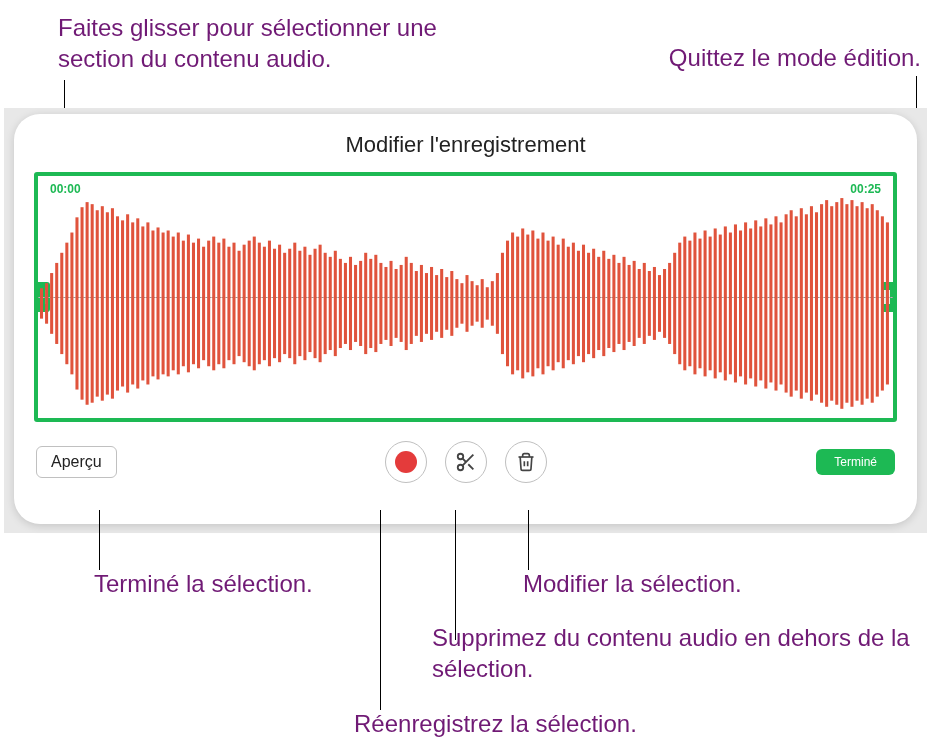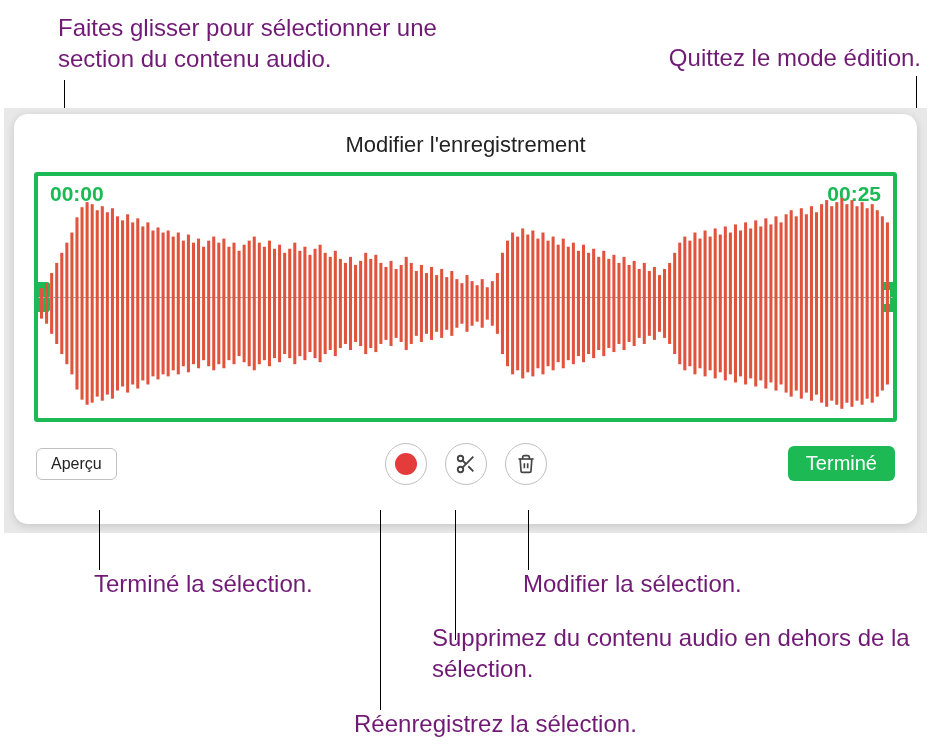--- a/index.html
+++ b/index.html
@@ -29,21 +29,21 @@
       top: 108px;
       left: 4px;
       right: 4px;
       height: 425px;
       background: #e8e8e8;
       border-radius: 0;
       padding: 6px 10px;
     }
     .panel {
       background: #ffffff;
-      border-radius: 14px;
+      border-radius: 26px;
       width: 100%;
       height: 410px;
       box-shadow: 0 2px 8px rgba(0,0,0,0.15);
       display: flex;
       flex-direction: column;
       overflow: hidden;
     }
     .panel-title {
       text-align: center;
       font-size: 22px;
@@ -83,21 +83,21 @@
     .selection-handle-right { right: 0; border-radius: 3px 0 0 3px; }
     .handle-line {
       width: 2px;
       height: 14px;
       background: #fff;
       opacity: 0.9;
     }
     .time-label {
       position: absolute;
       top: 6px;
-      font-size: 21px;
+      font-size: 12px;
       font-weight: 600;
       color: #1db954;
     }
     .time-left { left: 12px; }
     .time-right { right: 12px; }
     .center-line {
       position: absolute;
       left: 4px;
       right: 4px;
       top: 50%;
@@ -154,21 +154,21 @@
       border-radius: 50%;
       background: #e43b3b;
     }
     .btn-done {
       margin-left: auto;
       background: #1db954;
       color: #fff;
       border: none;
       border-radius: 6px;
       padding: 6px 18px;
-      font-size: 20px;
+      font-size: 12px;
       cursor: pointer;
     }
   </style>
 </head>
 <body>
 
 <div class="callout" style="top:12px; left:58px; width:440px;">Faites glisser pour sélectionner une section du contenu audio.</div>
 <div class="callout" style="top:42px; right:10px; text-align:center;">Quittez le mode édition.</div>
 
 <div class="callout-line" style="left:64px; top:80px; width:1px; height:110px;"></div>

